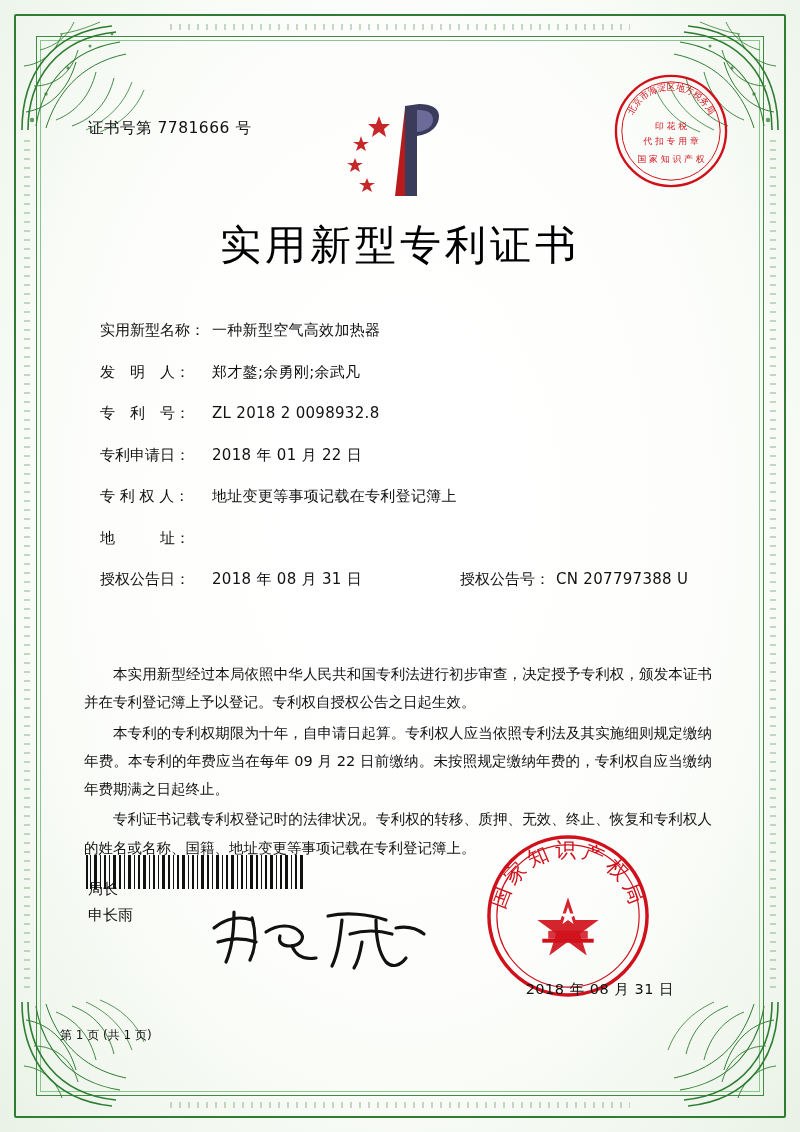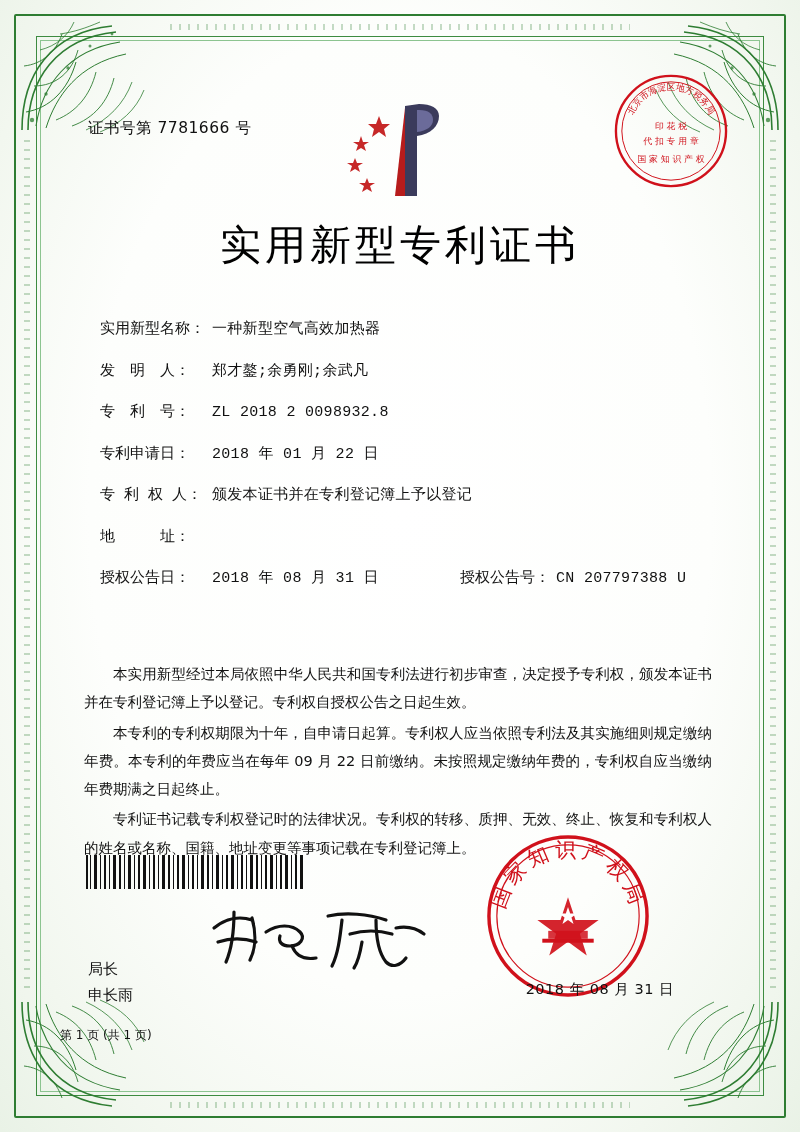--- a/index.html
+++ b/index.html
@@ -118,21 +118,20 @@
   }
 
   .fields {
     position: absolute;
     top: 262px;
     left: 40px;
     right: 20px;
     font-size: 15px;
     line-height: 1.1;
     color: #111;
-    font-family: Liberation Mono, monospace;
   }
   .field-row {
     display: flex;
     align-items: baseline;
     margin-bottom: 25px;
   }
   .field-label {
     width: 112px;
     flex: 0 0 112px;
     letter-spacing: 0;
@@ -184,21 +183,21 @@
     right: 66px;
     top: 920px;
     font-size: 14.5px;
     color: #111;
     letter-spacing: .5px;
   }
 
   .director {
     position: absolute;
     left: 28px;
-    top: 896px;
+    top: 816px;
     font-size: 15px;
     line-height: 1.75;
     color: #111;
   }
 
   .signature {
     position: absolute;
     left: 140px;
     top: 838px;
     width: 240px;
@@ -366,21 +365,21 @@
         <div class="field-value">ZL 2018 2 0098932.8</div>
       </div>
 
       <div class="field-row">
         <div class="field-label">专利申请日：</div>
         <div class="field-value">2018 年 01 月 22 日</div>
       </div>
 
       <div class="field-row">
         <div class="field-label">专 利 权 人：</div>
-        <div class="field-value">颁发本证书并在专利登记簿上予以登记</div>
+        <div class="field-value">地址变更等事项记载在专利登记簿上</div>
       </div>
 
       <div class="field-row">
         <div class="field-label">地　　　址：</div>
       </div>
 
       <div class="field-row dual">
         <div class="left-part">
           <div class="field-label">授权公告日：</div>
           <div class="field-value">2018 年 08 月 31 日</div>

